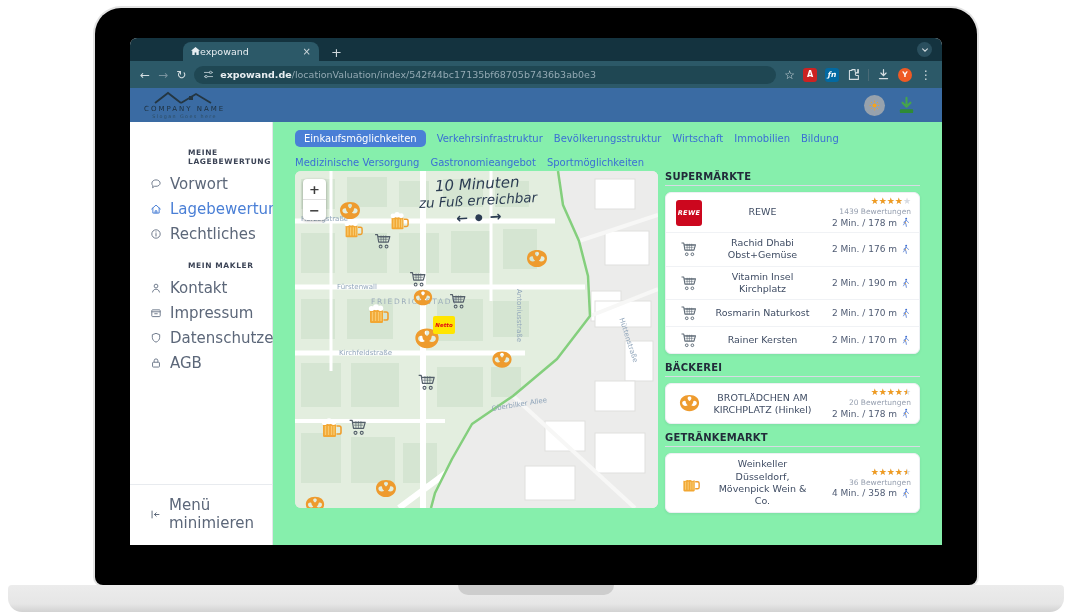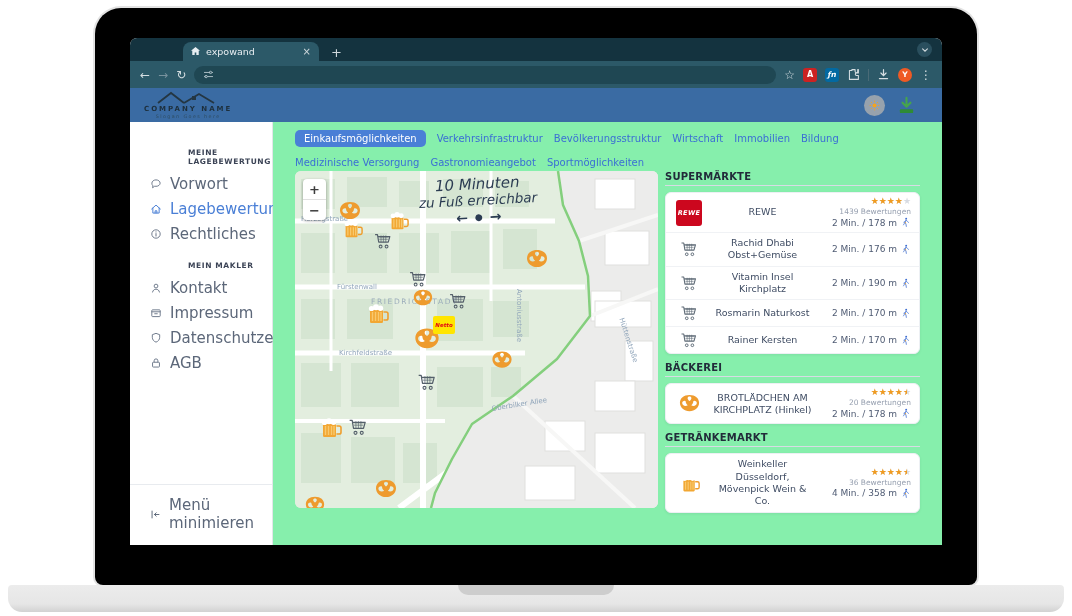--- a/index.html
+++ b/index.html
@@ -5,41 +5,41 @@
   html,body{margin:0;padding:0;}
   body{width:1072px;height:616px;background:#ffffff;font-family:"DejaVu Sans","Liberation Sans",sans-serif;overflow:hidden;position:relative;}
   .stage{position:absolute;inset:0;}
   
   .screen{position:absolute;left:95px;top:8px;width:882px;height:577px;background:#000;border-radius:26px 26px 8px 8px;box-shadow:0 0 0 2px #e3e3e3;}
   .base{position:absolute;left:8px;top:585px;width:1056px;height:27px;background:linear-gradient(#ececec,#e6e6e6 70%,#d2d2d2);border-radius:4px 4px 14px 14px;}
   .base .notch{position:absolute;left:50%;top:0;transform:translateX(-50%);width:156px;height:10px;background:#cdcdcd;border-radius:0 0 10px 10px;}
   
   .browser{position:absolute;left:35px;top:30px;width:812px;height:507px;background:#fff;border-radius:7px 7px 0 0;overflow:hidden;display:flex;flex-direction:column;}
   .tabstrip{height:23px;background:#14333f;display:flex;align-items:flex-end;position:relative;flex-shrink:0;}
-  .tab{margin-left:53px;width:120px;height:19px;background:#2c5968;border-radius:8px 8px 0 0;display:flex;align-items:center;padding:0 8px;gap:6px;}
+  .tab{margin-left:53px;width:120px;height:19px;background:#2c5968;border-radius:8px 8px 0 0;display:flex;align-items:center;padding:0 8px;}
   .tab-title{font-size:9.5px;color:#e8eef2;flex:1;white-space:nowrap;overflow:hidden;}
   .tab-close{color:#cfd8dc;font-size:10px;line-height:1;cursor:pointer;}
   .newtab{color:#cfd8dc;font-size:13px;margin:0 0 2px 12px;line-height:1;cursor:pointer;}
   .tabsearch{position:absolute;right:10px;top:4px;width:15px;height:15px;border-radius:50%;background:#2a4f5e;display:flex;align-items:center;justify-content:center;}
   .toolbar{height:27px;background:#2c5968;display:flex;align-items:center;padding:0 10px;gap:8px;flex-shrink:0;}
   .nav-ic{font-size:12px;color:#d5dee2;line-height:1;}
   .nav-ic.dim{color:#78929e;}
   .urlpill{flex:1;height:18px;background:#1f4753;border-radius:9px;display:flex;align-items:center;padding:0 9px;gap:6px;min-width:0;}
   .urlpill .url{font-size:9.5px;white-space:nowrap;overflow:hidden;}
   .url-domain{color:#e8eef1;font-weight:bold;}
   .url-path{color:#93a9b3;}
   .ext{width:14px;height:14px;border-radius:3px;display:flex;align-items:center;justify-content:center;font-size:8px;font-weight:bold;color:#fff;}
   .ext.pdf{background:#c22;}
   .ext.fn{background:#0369a1;font-style:italic;font-size:7.5px;}
   .tool-sep{width:1px;height:12px;background:#4a6b77;}
   .avatar-orange{width:14px;height:14px;border-radius:50%;background:#ef5a24;color:#fff;font-size:7.5px;font-weight:bold;display:flex;align-items:center;justify-content:center;}
   
   .appheader{height:34px;background:#3a6ba3;display:flex;align-items:center;padding:0 26px 0 14px;flex-shrink:0;}
   .logo{display:flex;flex-direction:column;align-items:center;line-height:1;}
-  .logo-name{font-size:7px;font-weight:bold;letter-spacing:2px;color:#1d2f3c;margin-top:1px;}
+  .logo-name{font-size:7px;font-weight:normal;letter-spacing:2px;color:#1d2f3c;margin-top:1px;}
   .logo-slogan{font-size:4.8px;letter-spacing:1.4px;color:#2e4d63;margin-top:2px;}
   .hdr-right{margin-left:auto;display:flex;align-items:center;gap:12px;}
   .sun-avatar{width:21px;height:21px;border-radius:50%;background:#97a2ad;display:flex;align-items:center;justify-content:center;}
   
   .bbody{flex:1;display:flex;min-height:0;}
   aside{width:142px;background:#fff;border-right:1px solid #e3e6ea;display:flex;flex-direction:column;flex-shrink:0;}
   #sidebar-sections{padding:26px 8px 0 20px;}
   .side-sec-title{font-size:7.5px;font-weight:bold;color:#3c4456;letter-spacing:.6px;margin-bottom:9px;margin-left:38px;}
   .side-sec{margin-bottom:18px;}
   .side-item{display:flex;align-items:center;gap:8px;margin-bottom:7px;cursor:pointer;}
@@ -118,20 +118,21 @@
         <span class="nav-ic dim">→</span>
         <span class="nav-ic">↻</span>
         <div class="urlpill">
           <svg width="11" height="11" viewBox="0 0 16 16">
               <g stroke="#aebfc7" stroke-width="1.4" fill="none">
                 <path d="M1.5 5h9M13 5h1.5M1.5 11h2M6 11h8.5"></path>
                 <circle cx="11" cy="5" r="1.7"></circle>
                 <circle cx="4.5" cy="11" r="1.7"></circle>
               </g>
             </svg>
+          <span class="url"><span class="url-domain">expowand.de</span><span class="url-path">/locationValuation/index/542f44bc17135bf68705b7436b3ab0e3</span></span>
         </div>
         <span class="nav-ic">☆</span>
         <span class="ext pdf">A</span>
         <span class="ext fn">ƒn</span>
         <span style="line-height:0">
           <svg width="13" height="13" viewBox="0 0 16 16">
               <path d="M6 2h4v2.2a1.6 1.6 0 0 0 3.2 0V2H14v4h-2.2a1.6 1.6 0 0 0 0 3.2H14V14H3V3h3z" fill="none" stroke="#d5dee2" stroke-width="1.3" stroke-linejoin="round"></path>
             </svg>
         </span>
         <span class="tool-sep"></span>

